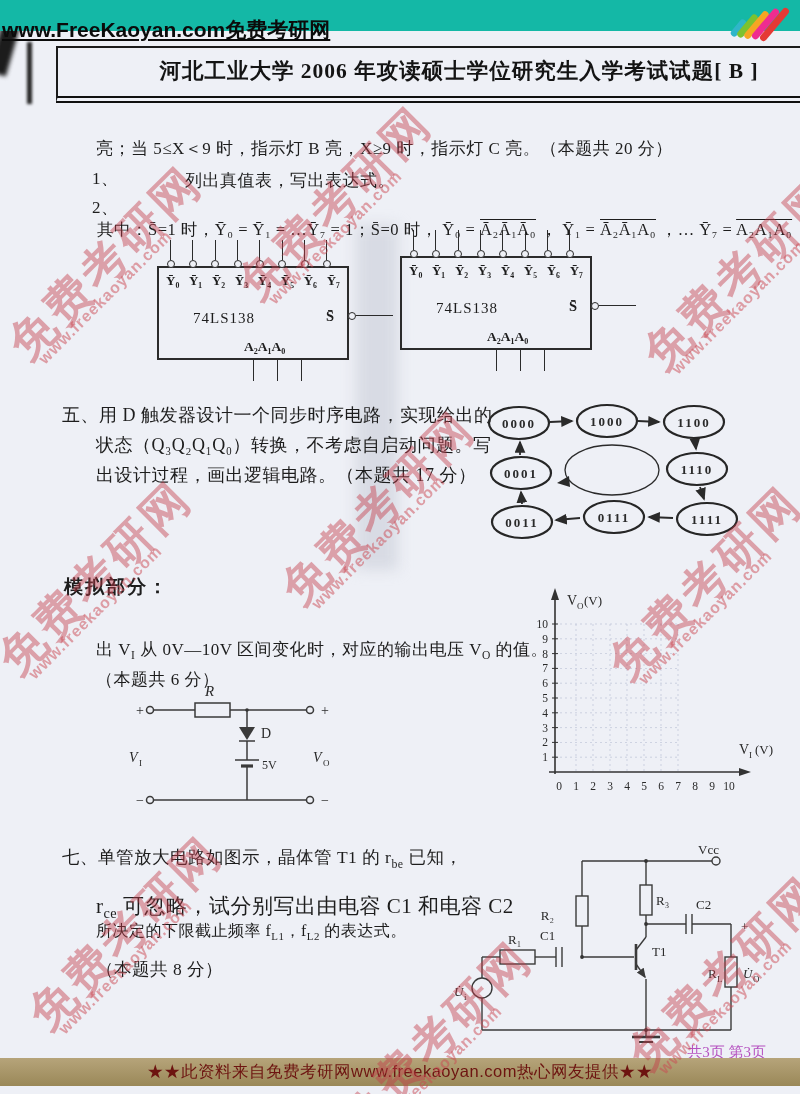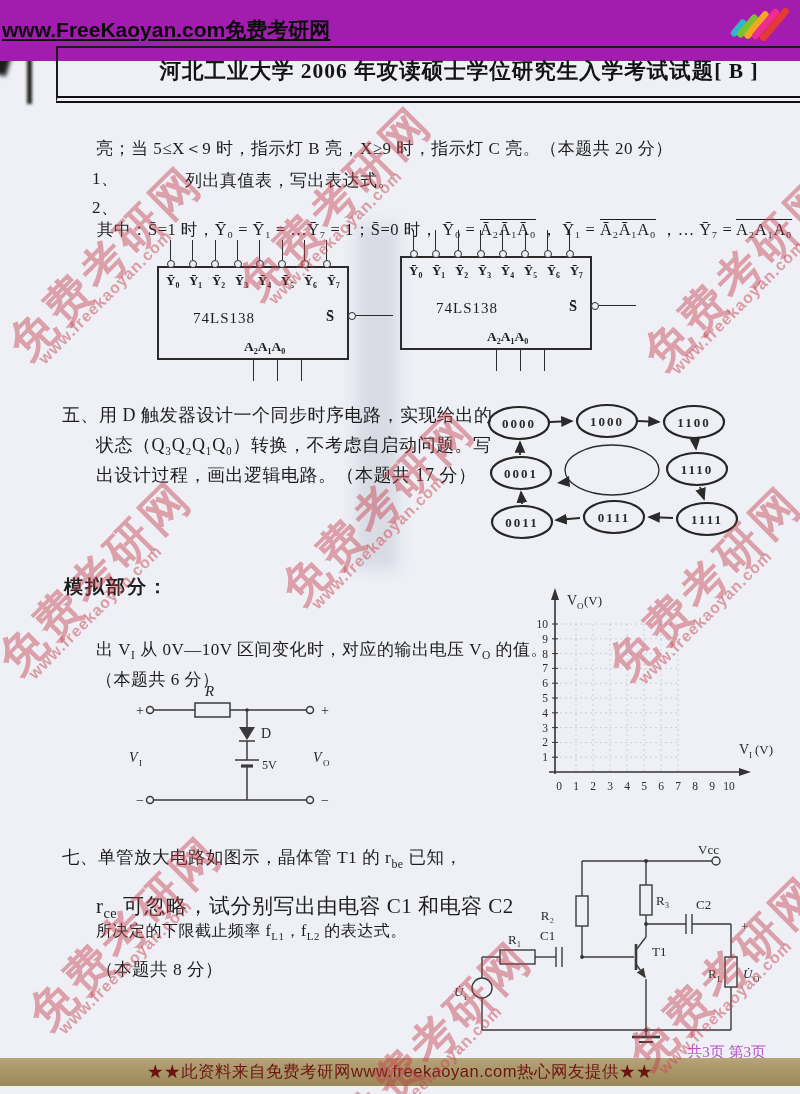--- a/index.html
+++ b/index.html
@@ -1,18 +1,18 @@
 <!DOCTYPE html>
 <html><head>
 <meta charset="utf-8">
 <style>
   html,body{margin:0;padding:0;background:#888;}
   .page{position:relative;width:800px;height:1094px;overflow:hidden;background:#eef0f6;
         font-family:"Liberation Serif","DejaVu Serif",serif;color:#1d1d1d;}
-  .topbar{position:absolute;top:0;left:0;right:0;height:61px;background:#a21caf;z-index:2;}
+  .topbar{position:absolute;top:0;left:0;right:0;height:31px;background:#14b8a6;z-index:2;}
   .site{position:absolute;left:2px;top:16px;font:bold 21px "Liberation Sans",sans-serif;
         color:#0b0b0b;text-decoration:underline;cursor:pointer;}
   .logo{position:absolute;right:10px;top:2px;width:56px;height:46px;}
   .lg-bar{position:absolute;width:7px;border-radius:4px;transform:rotate(40deg);}
   .titlebox{position:absolute;left:56px;top:46px;width:706px;height:48px;border:2.5px solid #1b1b1b;
         border-bottom:7px double #101010;text-align:center;line-height:46px;
         font-size:21.5px;font-weight:bold;color:#141414;z-index:2;letter-spacing:1px;padding-left:48px;}
   .t{position:absolute;font-size:17px;letter-spacing:0.5px;white-space:nowrap;z-index:2;}
   .sb{font-size:68%;}
   .grpbar{text-decoration:overline;}

